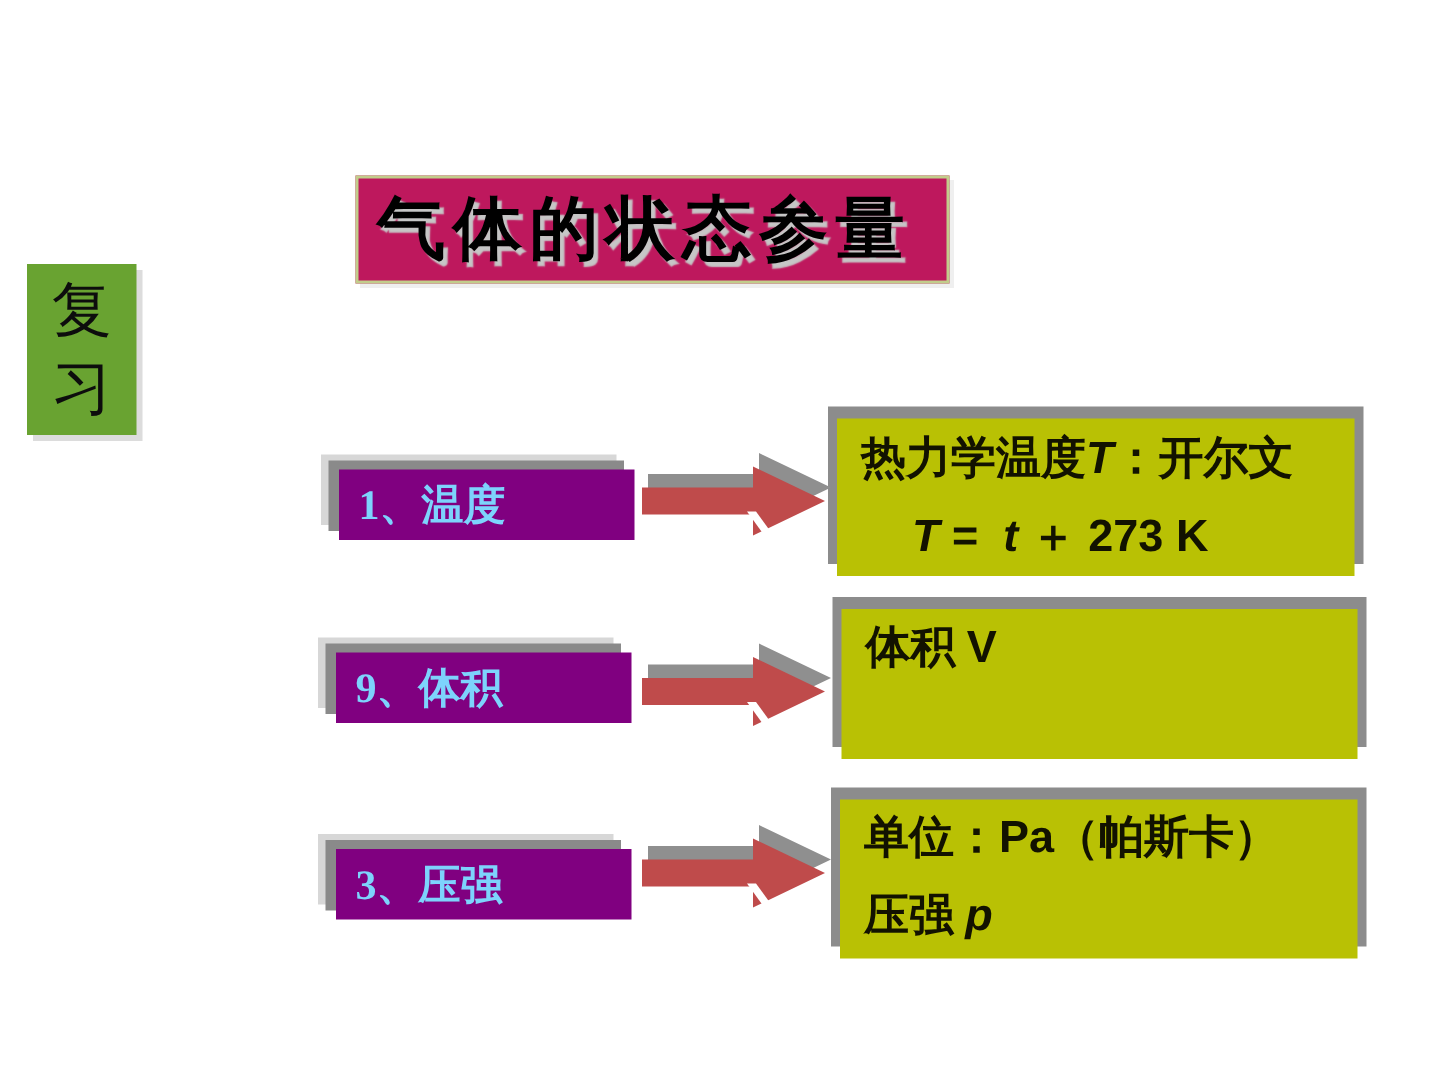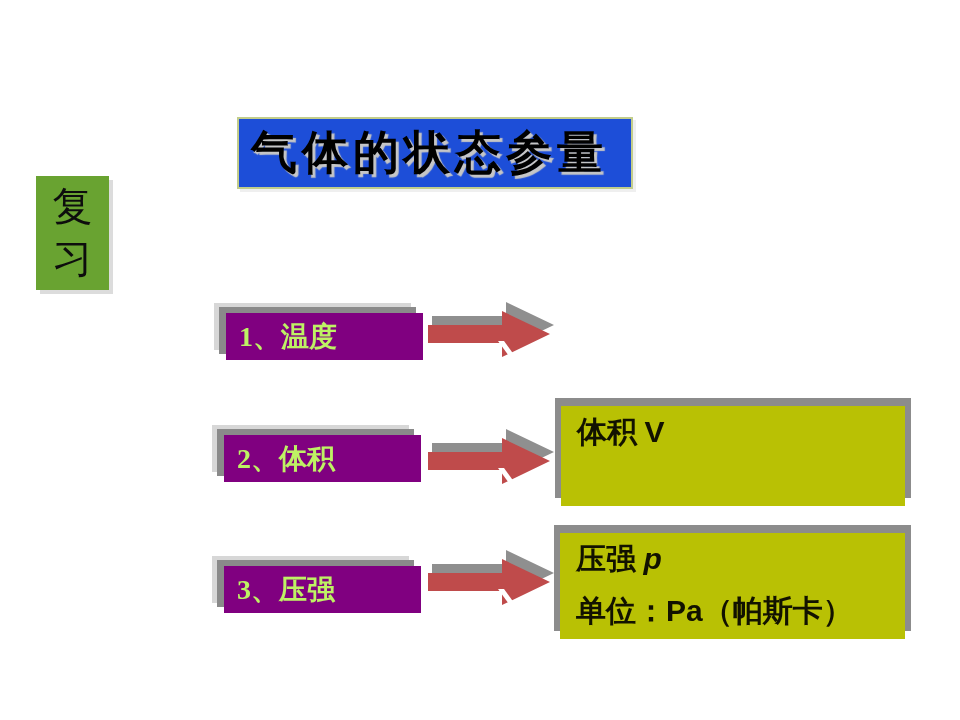--- a/index.html
+++ b/index.html
@@ -5,52 +5,52 @@
   html,body{margin:0;padding:0;}
   body{
     width:960px;height:720px;background:#ffffff;position:relative;overflow:hidden;
     font-family:"Liberation Serif","DejaVu Serif",serif;
   }
   .abs{position:absolute;}
 
   
   .title-box{
     left:237px;top:117px;width:392px;height:68px;
-    background:#1d4ed8;border:2px solid #c2cd8b;
+    background:#be185d;border:2px solid #c2cd8b;
     box-shadow:3px 3px 0 #efefef;
     display:flex;align-items:center;
   }
   .title-text{
     font-size:46px;font-weight:bold;color:#000;
     letter-spacing:5px;padding-left:12px;white-space:nowrap;
     text-shadow:3px 3px 1px #c6c6c6;
   }
 
   
   .review{
-    left:36px;top:176px;width:73px;height:114px;
+    left:18px;top:176px;width:73px;height:114px;
     background:#69a331;box-shadow:4px 4px 0 #dcdcdc;
     display:flex;align-items:center;justify-content:center;
   }
   .review span{
     font-size:40px;color:#0d0d0d;line-height:52px;
     width:44px;word-break:break-all;text-align:center;
   }
 
   
   .pbox{position:absolute;width:197px;height:47px;}
   .pbox .sh{position:absolute;width:100%;height:100%;}
   .sh-light{left:-12px;top:-10px;background:#d7d7d7;}
   .sh-dark{left:-7px;top:-6px;background:#8a8a8a;}
   .pface{
     position:absolute;left:0;top:0;width:100%;height:100%;
     background:#800080;display:flex;align-items:center;
   }
   .pface span{
-    color:#bef264;font-size:28px;font-weight:bold;
+    color:#7dd3fc;font-size:28px;font-weight:bold;
     padding-left:13px;white-space:nowrap;
   }
 
   
   .arrow{position:absolute;width:126px;height:62px;overflow:visible;}
 
   
   .ybox{position:absolute;background:#b9c104;}
   .ybox::before{
     content:"";position:absolute;left:-6px;top:-8px;
@@ -87,26 +87,30 @@
       <span>1、温度</span>
     </div>
   </div>
 
   <svg class="arrow" style="left:428px;top:301px;" viewBox="0 0 126 62" aria-hidden="true">
     <polygon fill="#8f8f8f" points="4,15 78,15 78,1 126,24 78,47 78,33 4,33"></polygon>
     <polygon fill="#bf4b4b" points="0,24 74,24 74,10 122,33 74,56 74,42 0,42"></polygon>
     <polygon fill="#ffffff" points="70,40 76,40 92,62 86,62"></polygon>
   </svg>
 
+  <div class="ybox y1" style="left:558px;top:279px;width:345px;height:105px;">
+    <div class="yline l1"><span class="cjk">热力学温度</span><span class="lat var-it">T</span><span class="cjk">：开尔文</span></div>
+    <div class="yline l2"><span class="lat var-it">T</span><span class="lat"> =  </span><span class="lat var-it">t</span><span class="lat"> ＋ 273 K</span></div>
+  </div>
 
   <div class="pbox" style="left:224px;top:435px;">
     <div class="sh sh-light"></div>
     <div class="sh sh-dark"></div>
     <div class="pface">
-      <span>2、体积</span>
+      <span>9、体积</span>
     </div>
   </div>
 
   <svg class="arrow" style="left:428px;top:428px;" viewBox="0 0 126 62" aria-hidden="true">
     <polygon fill="#8f8f8f" points="4,15 78,15 78,1 126,24 78,47 78,33 4,33"></polygon>
     <polygon fill="#bf4b4b" points="0,24 74,24 74,10 122,33 74,56 74,42 0,42"></polygon>
     <polygon fill="#ffffff" points="70,40 76,40 92,62 86,62"></polygon>
   </svg>
 
   <div class="ybox" style="left:561px;top:406px;width:344px;height:100px;">
@@ -121,17 +125,17 @@
     </div>
   </div>
 
   <svg class="arrow" style="left:428px;top:549px;" viewBox="0 0 126 62" aria-hidden="true">
     <polygon fill="#8f8f8f" points="4,15 78,15 78,1 126,24 78,47 78,33 4,33"></polygon>
     <polygon fill="#bf4b4b" points="0,24 74,24 74,10 122,33 74,56 74,42 0,42"></polygon>
     <polygon fill="#ffffff" points="70,40 76,40 92,62 86,62"></polygon>
   </svg>
 
   <div class="ybox" style="left:560px;top:533px;width:345px;height:106px;">
+    <div class="yline"><span class="cjk">单位：</span><span class="lat">Pa</span><span class="cjk">（帕斯卡）</span></div>
     <div class="yline"><span class="cjk">压强 </span><span class="lat var-it">p</span></div>
-    <div class="yline"><span class="cjk">单位：</span><span class="lat">Pa</span><span class="cjk">（帕斯卡）</span></div>
   </div>
 
 </div>
 
 </body></html>

